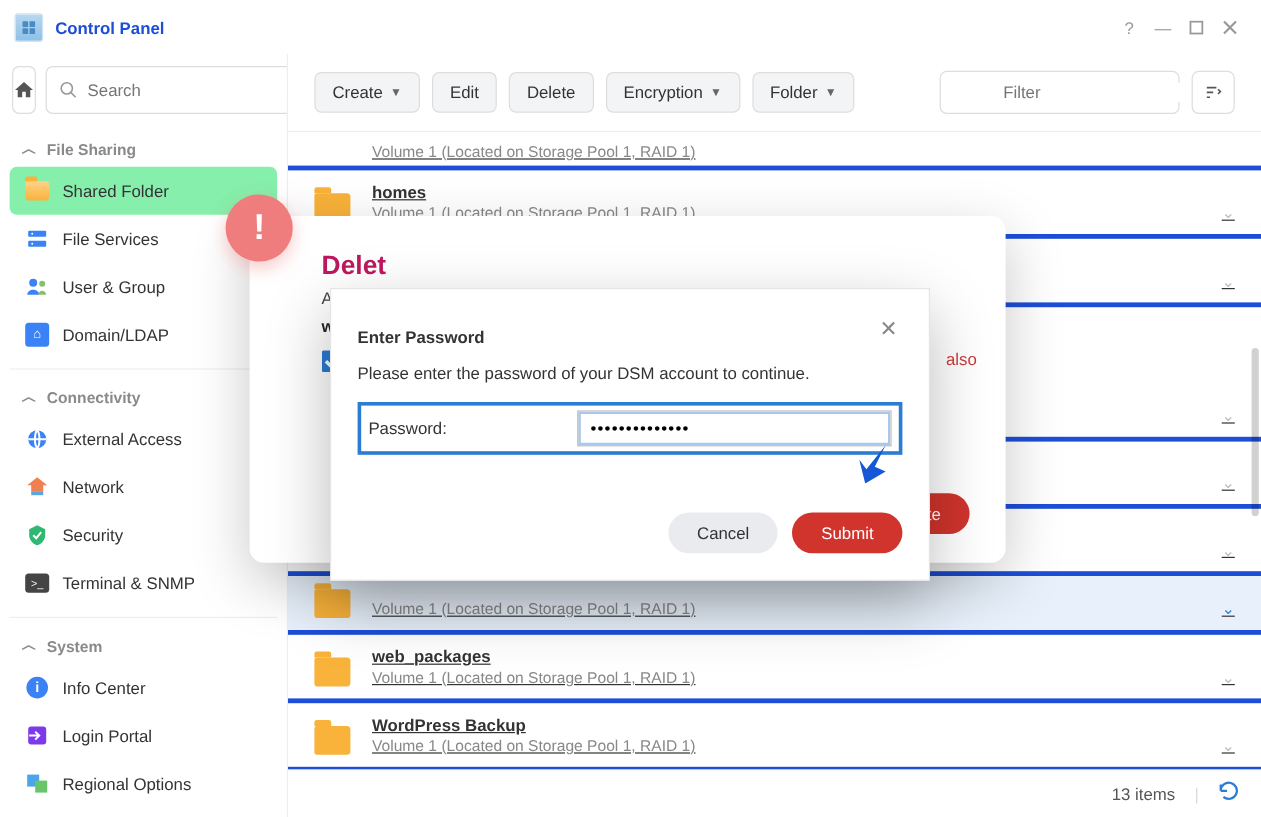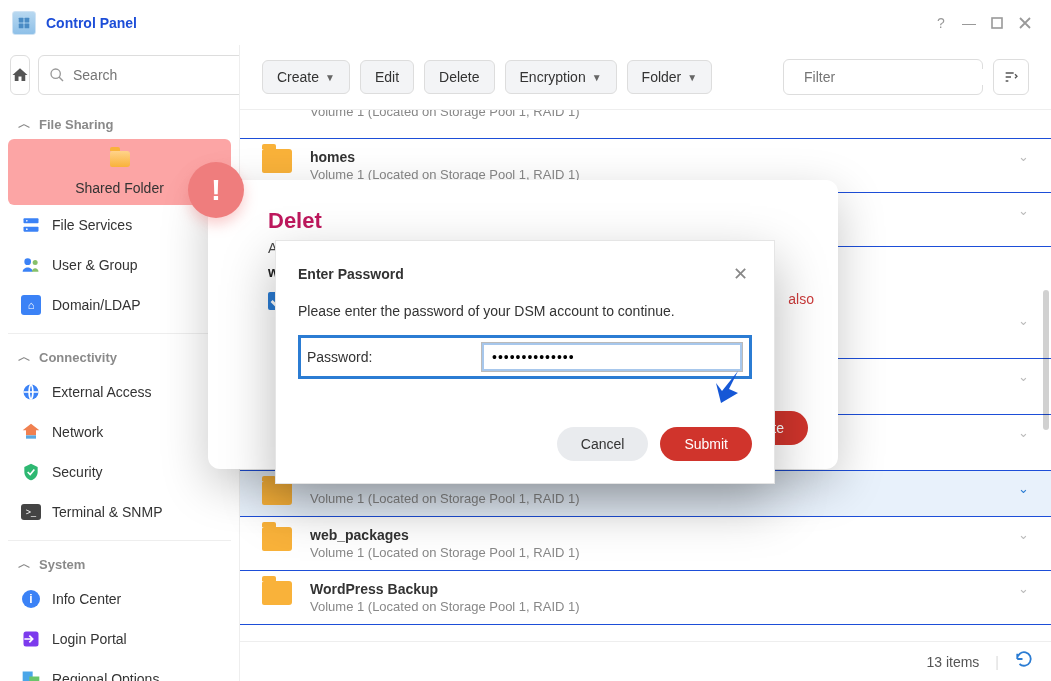--- a/index.html
+++ b/index.html
@@ -17,21 +17,21 @@
 .sidebar { width: 240px; border-right:1px solid #eee; padding:10px 8px; overflow:hidden; }
 .main { flex:1; display:flex; flex-direction:column; }
 
 
 .top-row { display:flex; gap:8px; margin-bottom:14px; padding:0 2px;}
 .home-btn { width:40px;height:40px;border:1px solid #ddd;border-radius:6px;display:flex;align-items:center;justify-content:center;cursor:pointer;}
 .search-wrap { flex:1; display:flex;align-items:center;border:1px solid #ddd;border-radius:6px;height:40px;padding:0 10px;gap:8px;color:#999;}
 .search-wrap input{border:none;outline:none;flex:1;font-size:14px;color:#333;}
 .group-hdr { display:flex;align-items:center;gap:8px;color:#8a8a8a;font-weight:600;font-size:13px;padding:6px 10px;cursor:pointer;}
 .nav-item { display:flex;align-items:center;gap:10px;padding:9px 12px;border-radius:6px;cursor:pointer;color:#333;font-size:14px;}
-.nav-item.active { background:#fca5a5;flex-direction:column; }
+.nav-item.active { background:#86efac; }
 .nav-icon { width:22px;height:22px;display:flex;align-items:center;justify-content:center;}
 .divider { height:1px;background:#eee;margin:8px 0;}
 
 
 .i-folder { width:20px;height:16px;background:#f9b23a;border-radius:2px 3px 3px 2px;position:relative;}
 .i-folder::before{content:"";position:absolute;top:-4px;left:0;width:10px;height:4px;background:#f9b23a;border-radius:2px 2px 0 0;}
 .i-folder-share { background: linear-gradient(#ffd38a,#f9b23a); }
 .i-services { color:#3b82f6; }
 .i-user { color:#3b82f6; }
 .i-domain { width:20px;height:20px;background:#3b82f6;border-radius:3px;display:flex;align-items:center;justify-content:center;color:#fff;font-size:11px;font-weight:bold;}
@@ -41,27 +41,27 @@
 .i-term { width:20px;height:16px;background:#444;border-radius:3px;color:#fff;font-size:9px;display:flex;align-items:center;justify-content:center;}
 .i-info { width:18px;height:18px;border-radius:50%;background:#3b82f6;color:#fff;display:flex;align-items:center;justify-content:center;font-size:12px;font-weight:bold;}
 .i-login { color:#7c3aed;}
 .i-reg { color:#3b82f6;}
 
 
 .toolbar { display:flex;gap:10px;align-items:center;padding:14px 22px;}
 .btn { border:1px solid #ddd;background:#f3f4f6;border-radius:6px;padding:8px 14px;font-size:14px;color:#333;cursor:pointer;display:inline-flex;align-items:center;gap:6px;text-align:center;}
 .btn .chev { font-size:10px;color:#666;}
 .filter-wrap { display:flex;align-items:center;gap:8px;border:1px solid #ddd;border-radius:6px;height:36px;padding:0 12px;color:#999;width:200px;}
-.filter-wrap input{border:none;outline:none;flex:1;font-size:14px;}
+.filter-wrap input{border:none;outline:none;flex:1;font-size:14px;margin-left:32px;}
 .sort-btn { width:36px;height:36px;border:1px solid #ddd;border-radius:6px;display:flex;align-items:center;justify-content:center;cursor:pointer;color:#555;}
 
 
 .list { flex:1;overflow:hidden;border-top:1px solid #eee; position:relative;}
 .list-inner { position:relative; }
-.row { display:flex;align-items:flex-start;padding:10px 22px;border-bottom:1px solid #1d4ed8;gap:18px;cursor:pointer;}
+.row { display:flex;align-items:flex-end;padding:10px 22px;border-bottom:4px solid #1d4ed8;gap:18px;cursor:pointer;text-decoration:underline;}
 .row.selected{background:#e8f1fb;}
 .row .folder-ic { width:30px;height:24px;background:#f9b23a;border-radius:2px 3px 3px 2px;position:relative;flex-shrink:0;}
 .row .folder-ic::before{content:"";position:absolute;top:-5px;left:0;width:14px;height:5px;background:#f9b23a;border-radius:2px 2px 0 0;}
 .row .txt { flex:1;}
 .row .name { font-weight:700;color:#333;}
 .row .sub { color:#888;font-size:13px;margin-top:2px;}
 .row .chev-r { color:#bbb;font-size:13px;}
 .row.selected .chev-r { color:#2b7cd3; }
 
 
@@ -79,21 +79,21 @@
 .m1-folder { font-weight:700;color:#222;margin-bottom:10px;}
 .m1-chk-row { display:flex;align-items:flex-start;gap:10px;color:#cc3b3b;line-height:1.4;}
 .m1-chk { width:18px;height:18px;accent-color:#2b7cd3;margin-top:2px;}
 .m1-actions { display:flex;justify-content:flex-end;gap:12px;margin-top:82px;}
 .pill { border:none;border-radius:999px;padding:9px 24px;font-size:14px;cursor:pointer;}
 .pill.gray { background:#e9ebee;color:#333;}
 .pill.red { background:#d0342c;color:#fff;}
 
 
 .modal2 { position:absolute;left:275px;top:240px;width:500px;background:#fff;border:1px solid #e5e5e5;box-shadow:0 20px 50px rgba(0,0,0,.28);padding:18px 22px 22px;z-index:20;}
-.m2-head { display:flex;align-items:center;justify-content:space-between;margin-bottom:14px;}
+.m2-head { display:flex;align-items:flex-end;justify-content:space-between;margin-bottom:14px;}
 .m2-title { font-weight:600;color:#333;}
 .m2-close { color:#888;cursor:pointer;font-size:18px;padding:4px;}
 .m2-msg { color:#333;margin-bottom:16px;}
 .m2-field { display:flex;align-items:center;gap:14px;border:3px solid #2b7cd3;padding:4px 6px;}
 .m2-label { width:160px;color:#333;}
 .m2-input { flex:1;border:1px solid #bbb;height:30px;padding:0 10px;font-size:14px;letter-spacing:1px;box-shadow:0 0 0 2px #a7c7ec inset;}
 .m2-actions { display:flex;justify-content:flex-end;gap:12px;margin-top:48px;}
 
 
 .arrow-annot { position:absolute;left:716px;top:369px;width:30px;height:34px;z-index:30;pointer-events:none;}

